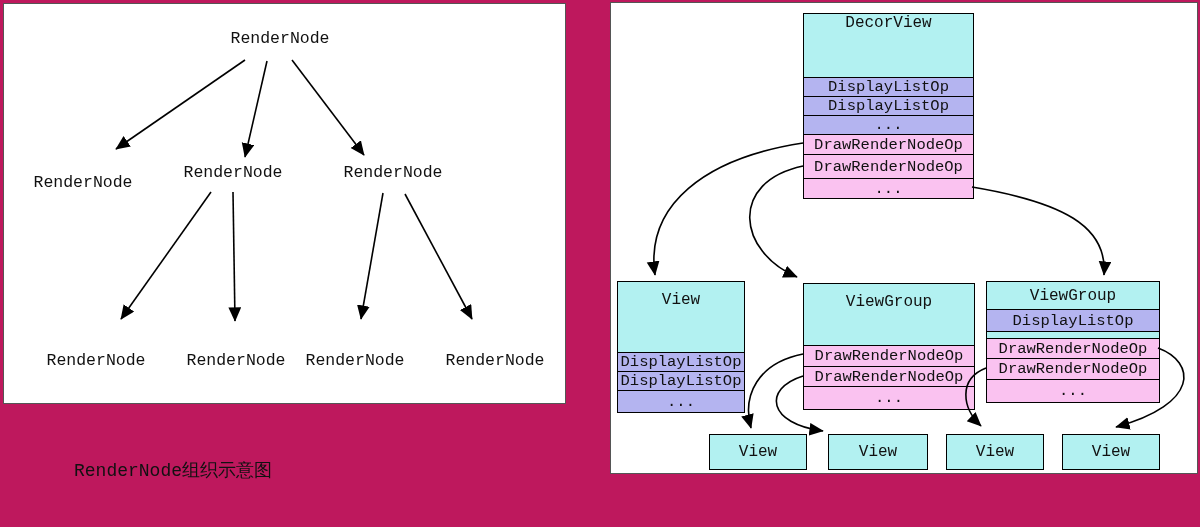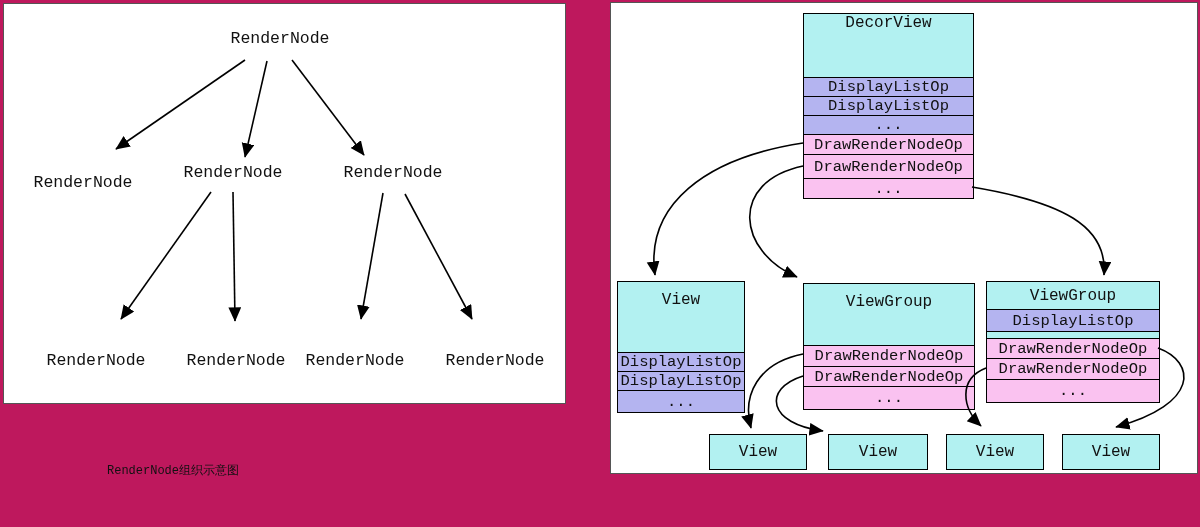--- a/index.html
+++ b/index.html
@@ -12,21 +12,21 @@
     font-family:Liberation Mono, monospace;color:#111;
     overflow:hidden;
   }
   .panel{position:absolute;border:1.5px solid var(--panel);background:#fff;}
   .tree-label{
     position:absolute;width:110px;text-align:center;
     font-size:16.5px;line-height:19px;white-space:nowrap;
   }
   .caption{
     position:absolute;width:340px;text-align:center;
-    font-size:12px;line-height:20px;white-space:nowrap;
+    font-size:18px;line-height:20px;white-space:nowrap;
   }
   .stack{
     position:absolute;border:1.5px solid var(--line);
     background:#fff;box-sizing:content-box;z-index:1;
   }
   .stack .hdr{
     background:var(--cyan);text-align:center;font-size:16px;
     box-sizing:border-box;
   }
   .stack .row{

